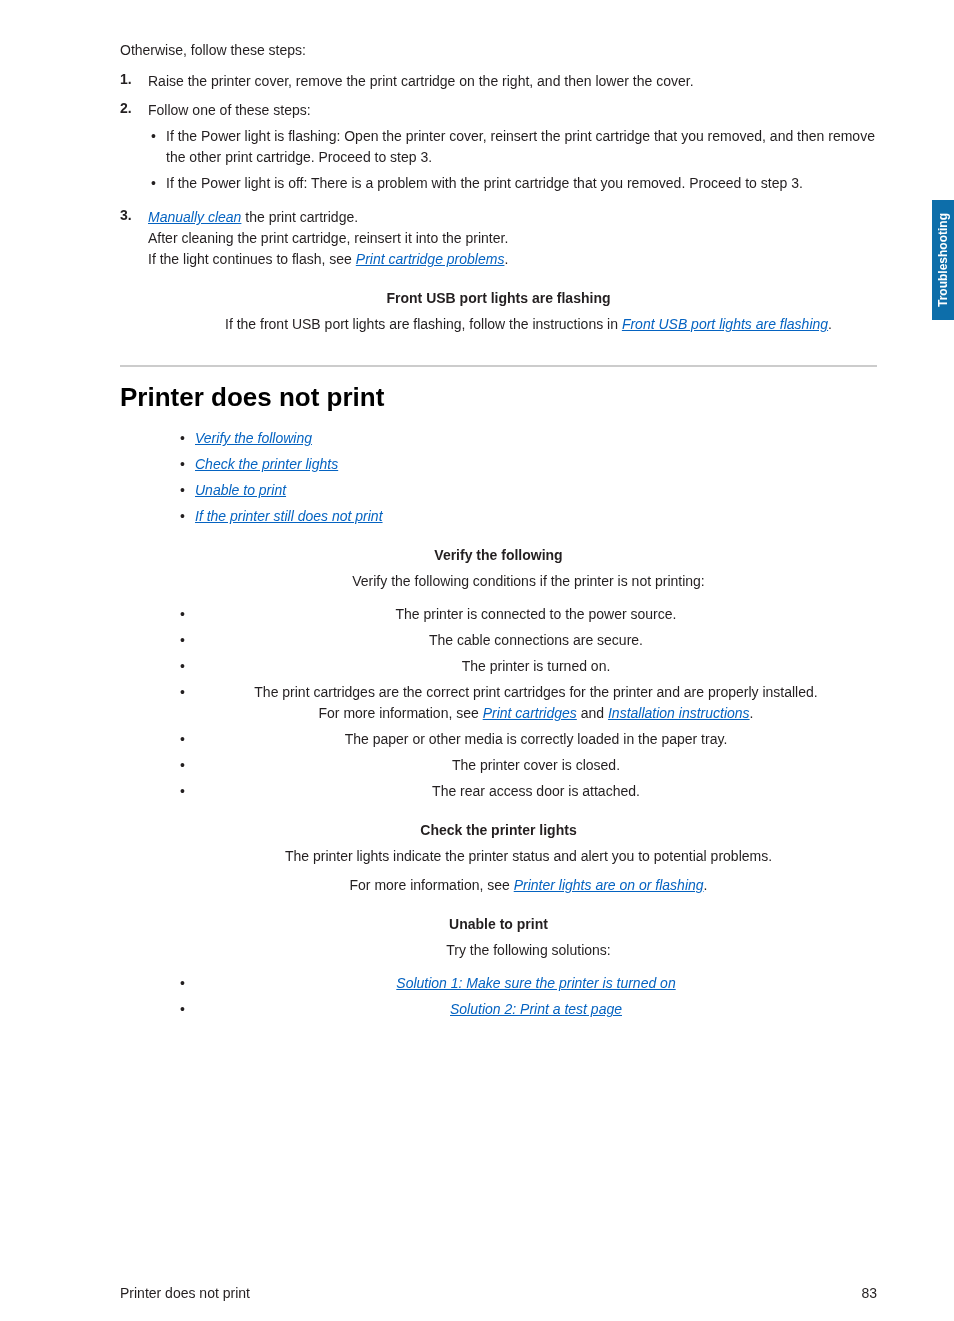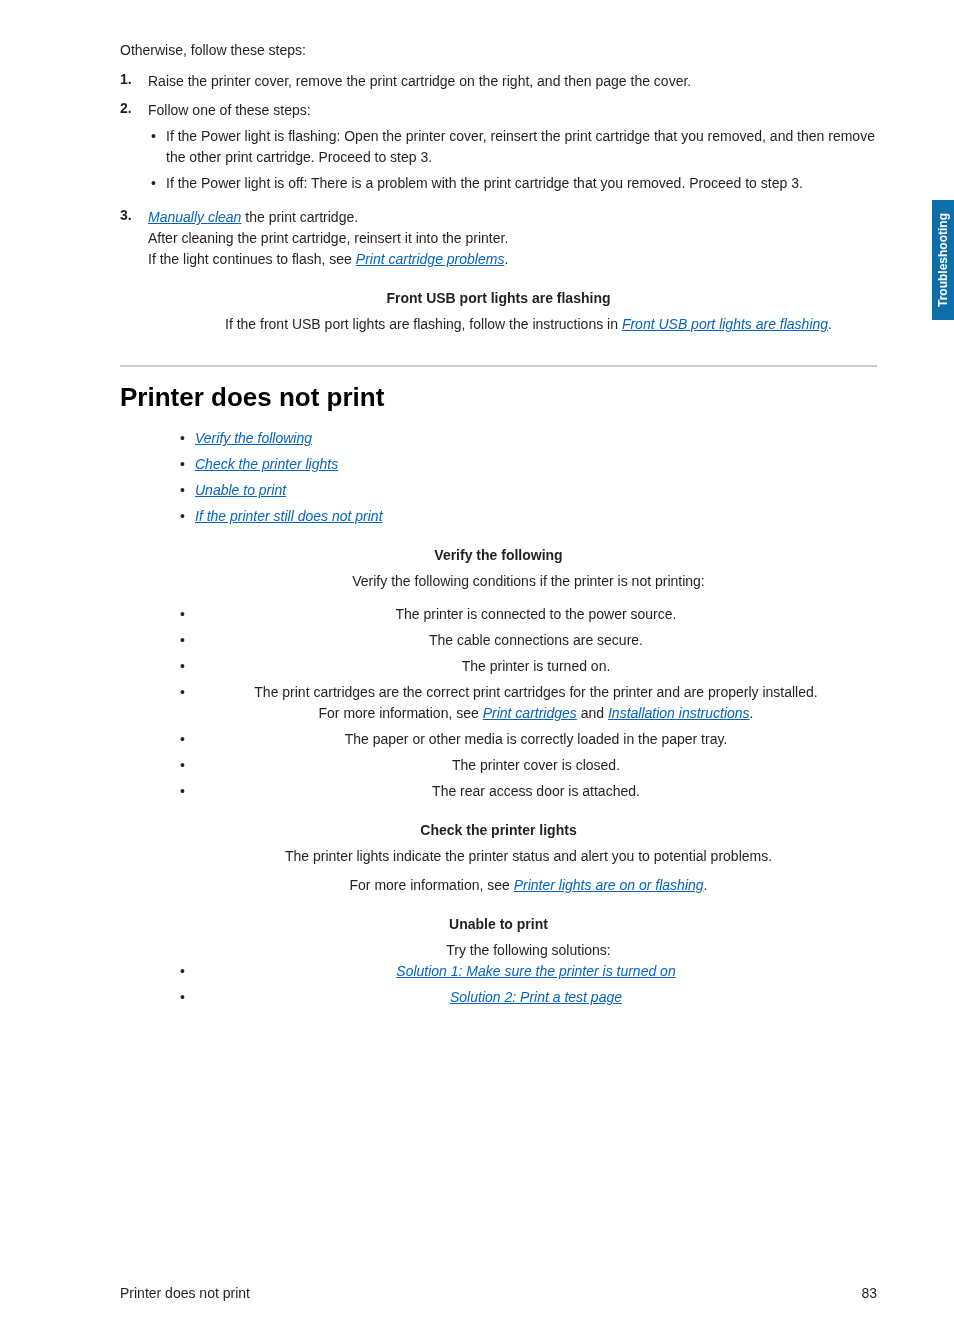--- a/index.html
+++ b/index.html
@@ -163,21 +163,21 @@
   <div class="side-tab">
     <span class="side-tab-text">Troubleshooting</span>
   </div>
 
   <div class="main-content">
 
     <p class="intro-text">Otherwise, follow these steps:</p>
 
     <div class="numbered-item">
       <span class="num">1.</span>
-      <div class="numbered-item-content">Raise the printer cover, remove the print cartridge on the right, and then page the cover.</div>
+      <div class="numbered-item-content">Raise the printer cover, remove the print cartridge on the right, and then lower the cover.</div>
     </div>
 
     <div class="numbered-item">
       <span class="num">2.</span>
       <div class="numbered-item-content">
         <span>Follow one of these steps:</span>
         <ul class="sub-bullets">
           <li>If the Power light is flashing: Open the printer cover, reinsert the print cartridge that you removed, and then remove the other print cartridge. Proceed to step 3.</li>
           <li>If the Power light is off: There is a problem with the print cartridge that you removed. Proceed to step 3.</li>
         </ul>
@@ -243,21 +243,21 @@
         <p style="margin-bottom: 8px;">The printer lights indicate the printer status and alert you to potential problems.</p>
         <p>
           <span>For more information, see </span><a href="#printer-lights">Printer lights are on or flashing</a><span>.</span>
         </p>
       </div>
     </div>
 
     <div class="unable-section" style="margin-top: 20px;">
       <div class="section-heading">Unable to print</div>
       <div class="section-body">
-        <p style="margin-bottom: 0;">Try the following solutions:</p>
+        <p style="margin-bottom: 12px;">Try the following solutions:</p>
         <ul class="bullet-list" style="margin-left: 0;">
           <li><a href="#solution1">Solution 1: Make sure the printer is turned on</a></li>
           <li><a href="#solution2">Solution 2: Print a test page</a></li>
         </ul>
       </div>
     </div>
 
     <div class="footer-container">
       <span>Printer does not print</span>
       <span>83</span>

